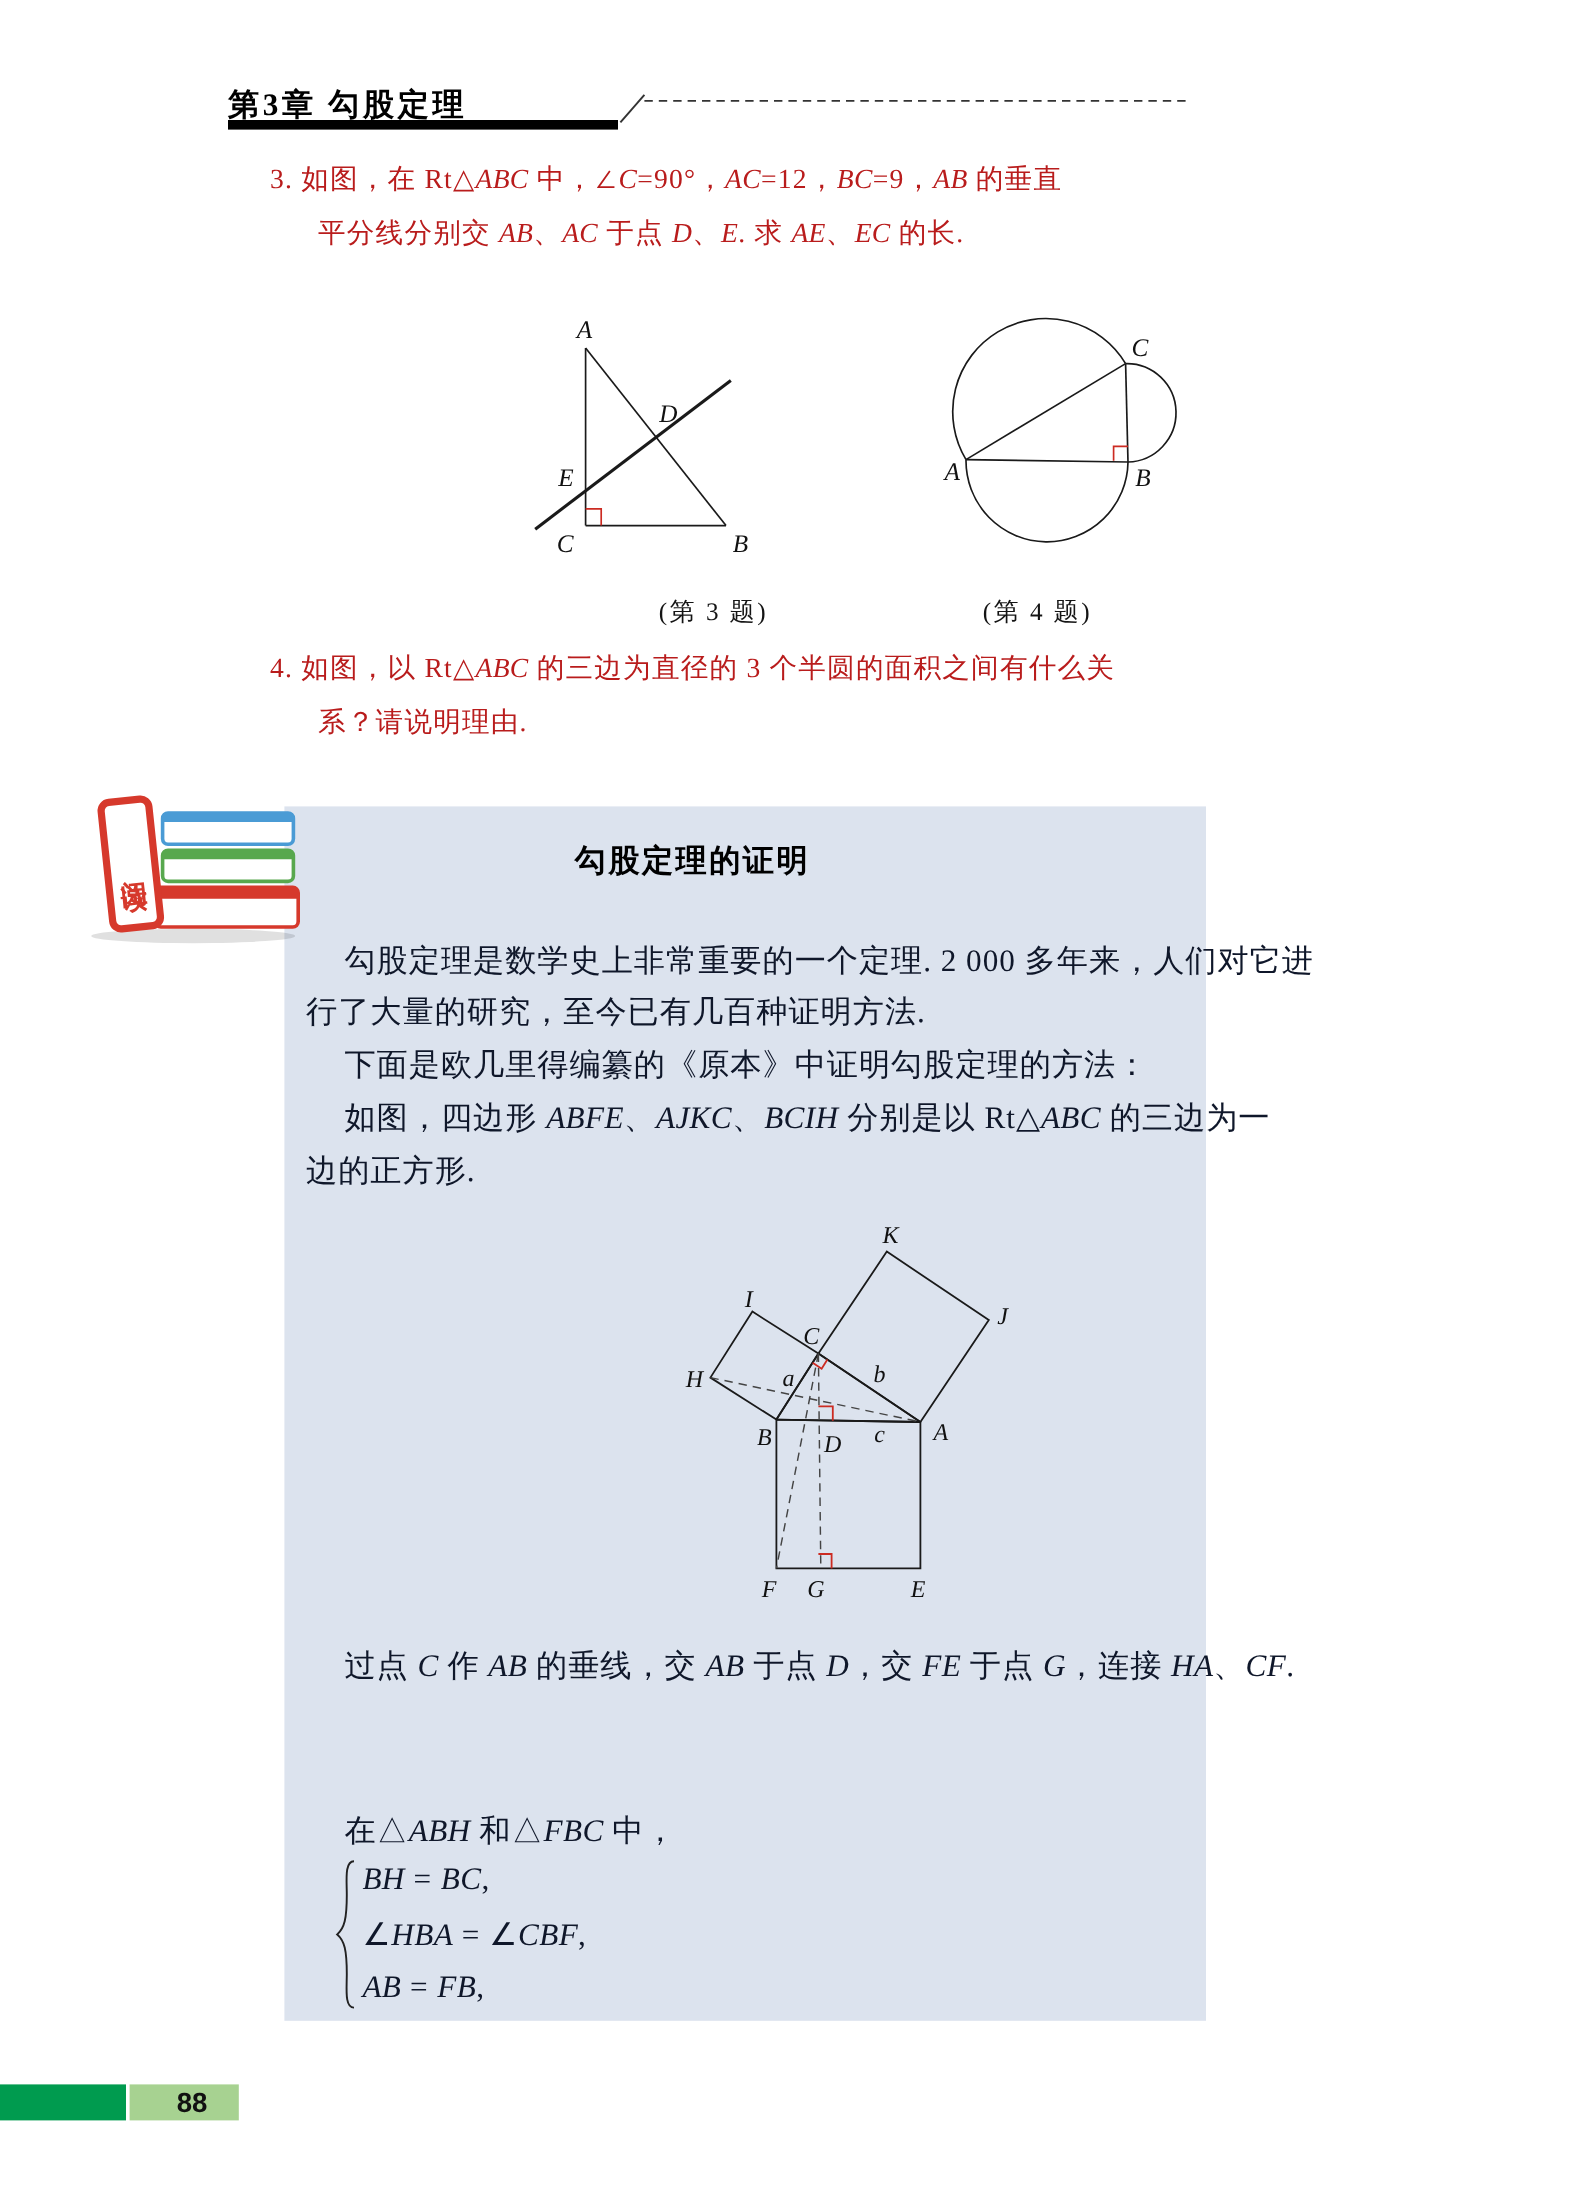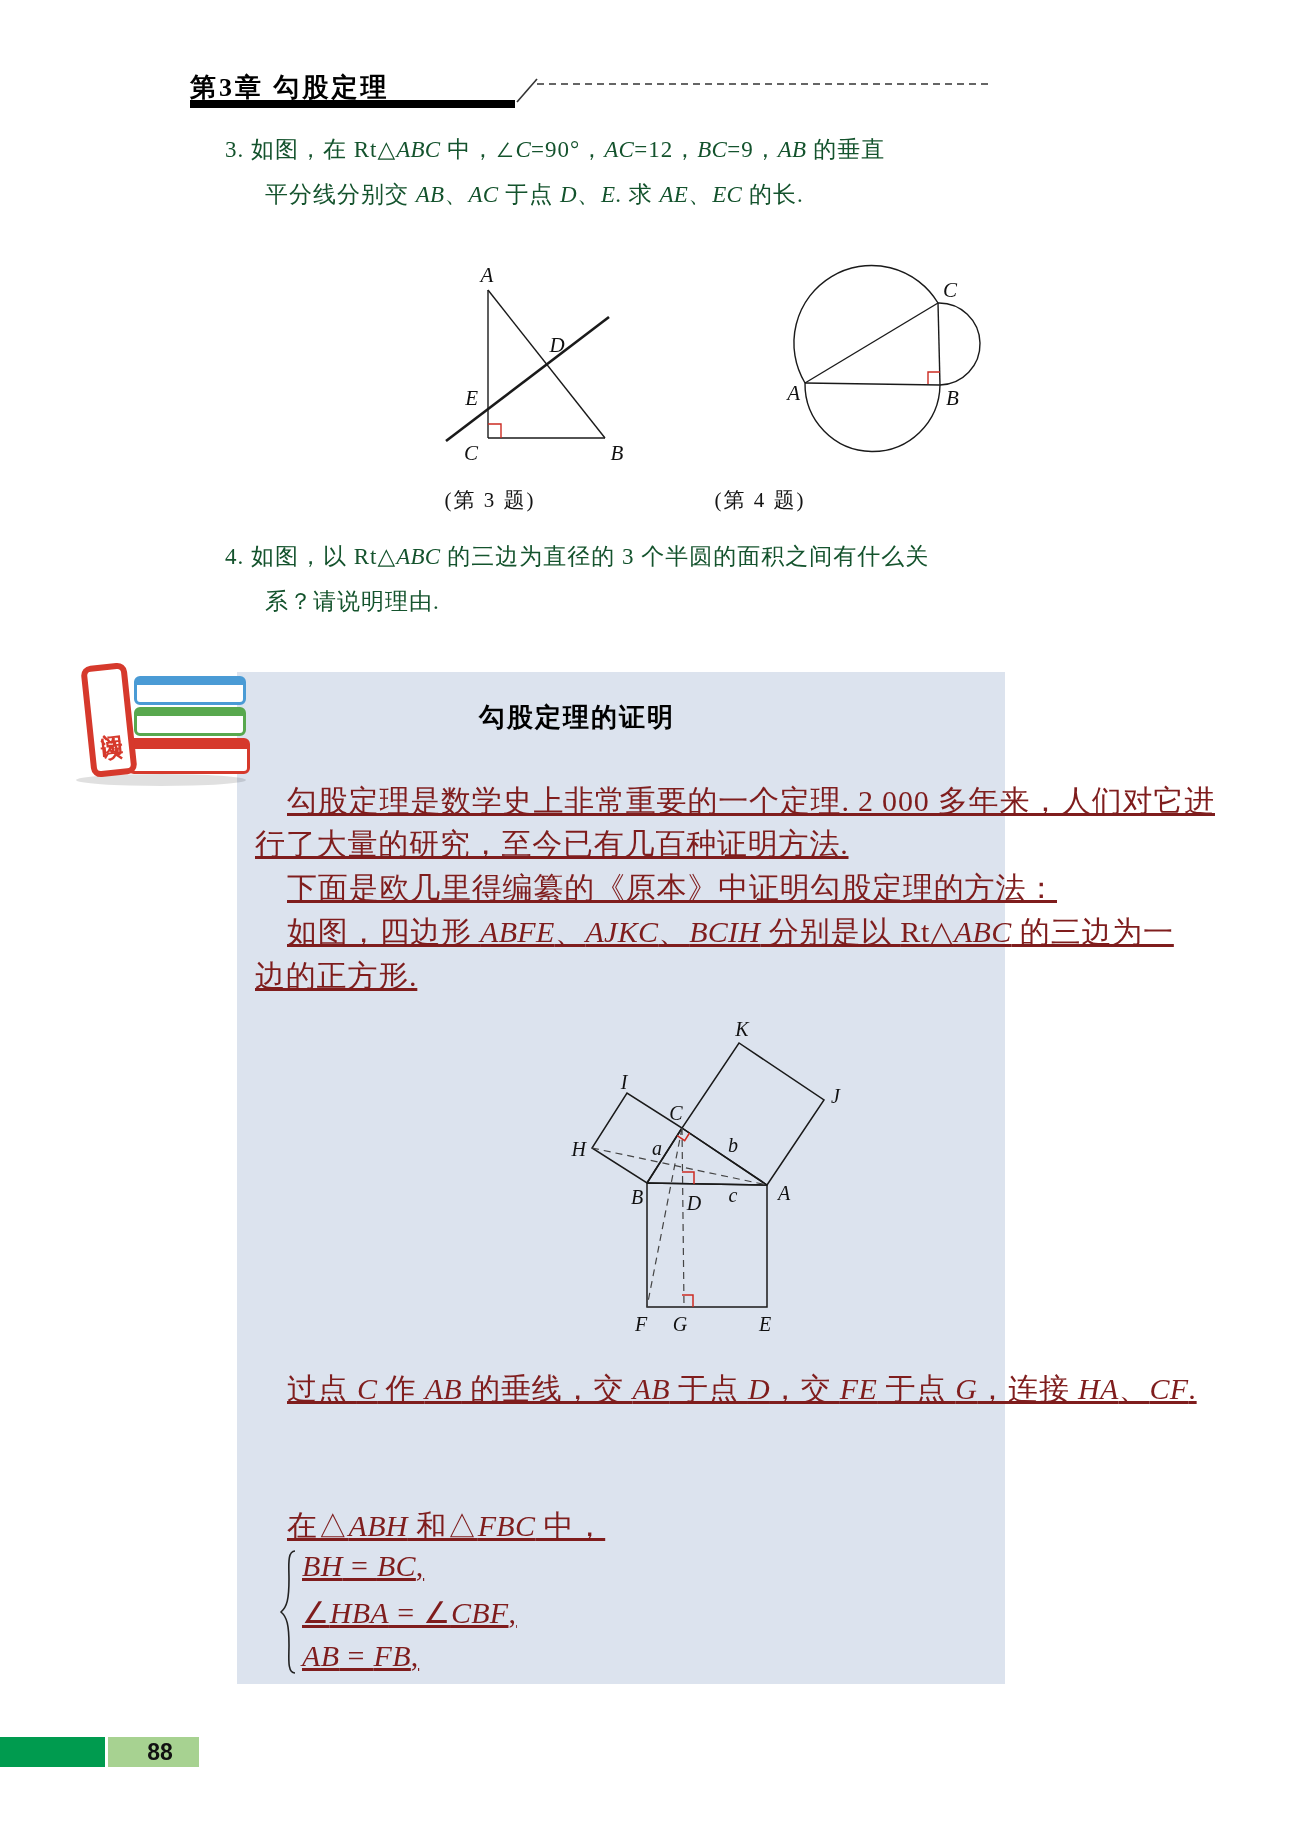--- a/index.html
+++ b/index.html
@@ -1,27 +1,27 @@
 <!DOCTYPE html>
 <html><head>
 <meta charset="utf-8">
 <style>
   html,body{margin:0;padding:0;background:#fff;}
   .page{position:relative;width:1311px;height:1842px;background:#fff;overflow:hidden;
         font-family:"Liberation Serif",serif;color:#111;}
   .abs{position:absolute;}
   .line{position:absolute;font-size:23px;line-height:34px;white-space:nowrap;
-        letter-spacing:1px;color:#14532d;}
-  .boxline{position:absolute;font-size:30px;line-height:32px;white-space:nowrap;
-        letter-spacing:0.8px;color:#7f1d1d;text-decoration:underline;}
+        letter-spacing:1px;color:#b91c1c;}
+  .boxline{position:absolute;font-size:26px;line-height:32px;white-space:nowrap;
+        letter-spacing:0.8px;color:#0f172a;}
   .m{font-family:"Liberation Serif",serif;font-style:italic;letter-spacing:0.3px;}
   .chapter{position:absolute;left:190px;top:70px;font-size:26px;font-weight:bold;
         letter-spacing:3px;color:#000;}
   .chapter-bar{position:absolute;left:190px;top:100px;width:325px;height:8px;background:#000;}
-  .caption{position:absolute;font-size:21px;letter-spacing:2px;color:#141414;text-align:center;}
+  .caption{position:absolute;font-size:21px;letter-spacing:2px;color:#141414;text-align:right;margin-top:10px;}
   .bluebox{position:absolute;left:237px;top:672px;width:768px;height:1012px;background:#dce3ee;}
   .boxtitle{position:absolute;left:437px;top:700px;width:280px;text-align:center;
         font-size:26px;font-weight:bold;letter-spacing:2px;color:#000;
         font-family:"Liberation Sans",sans-serif;}
   .svgl{font-family:"Liberation Serif",serif;font-style:italic;fill:#111;}
   .footer-dark{position:absolute;left:0;top:1737px;width:105px;height:30px;background:#009b4f;}
   .footer-light{position:absolute;left:108px;top:1737px;width:78px;height:30px;background:#a7d291;
         text-align:center;line-height:30px;font-size:23px;font-weight:bold;
         font-family:"Liberation Sans",sans-serif;color:#111;padding-left:13px;}
   .book{position:absolute;background:#fff;border-radius:6px;box-sizing:border-box;}

